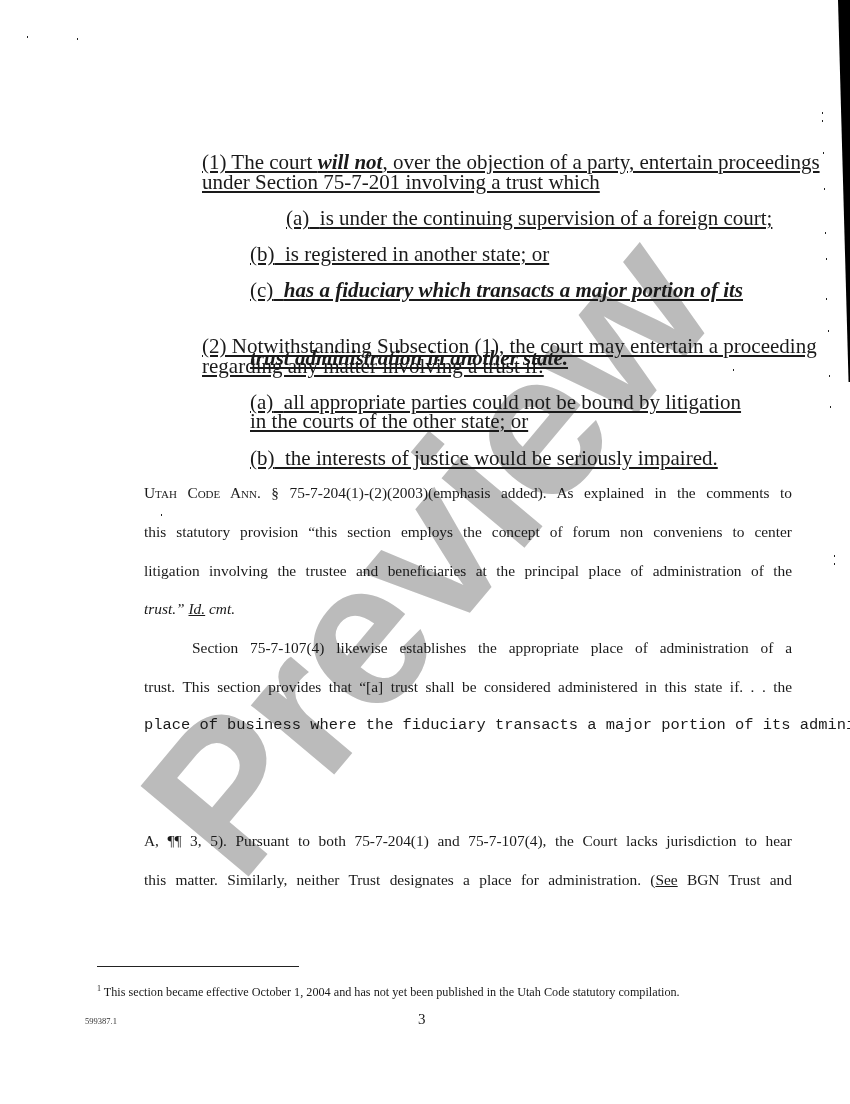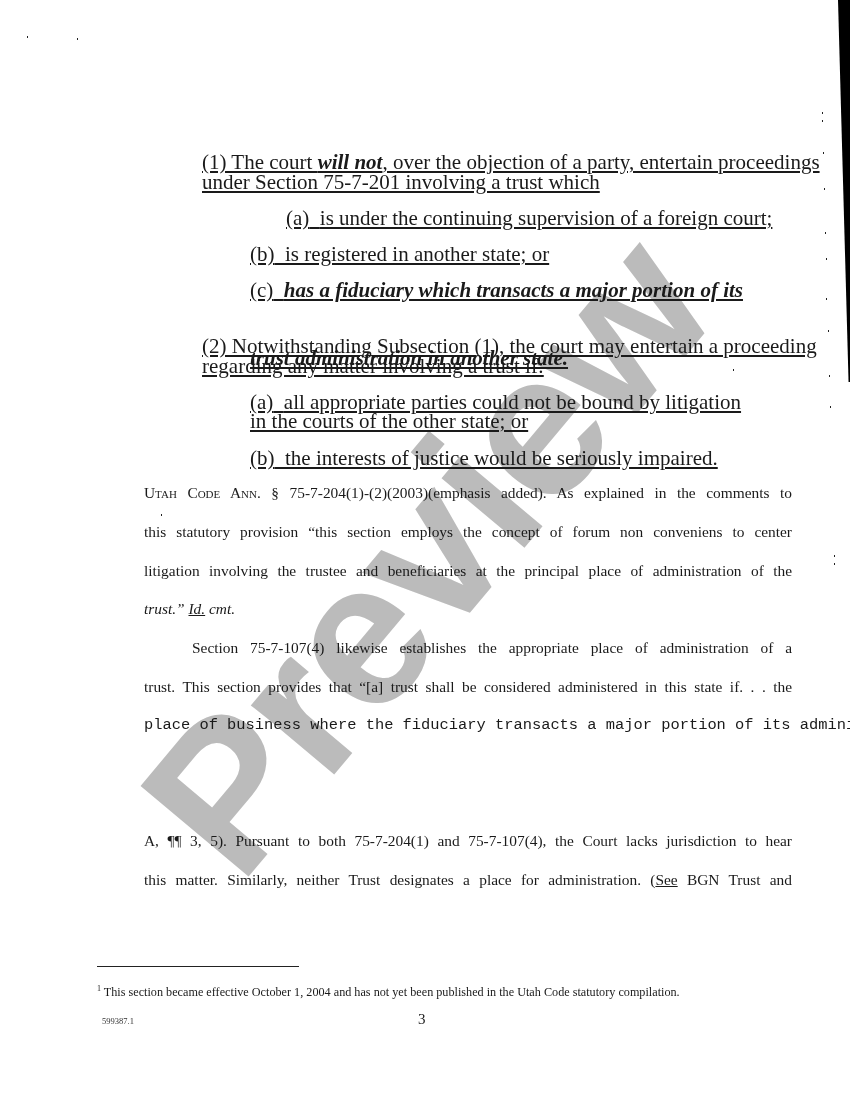--- a/index.html
+++ b/index.html
@@ -37,21 +37,21 @@
     margin-left: 44px;
   }
   .body-line.last { text-align-last: left; font-style: italic; }
   .sc { font-variant: small-caps; }
   .u { text-decoration: underline; }
   .sup { font-size: 9px; vertical-align: super; line-height: 0; }
   .redact { display: inline-block; width: 26px; height: 15px; background: #000; vertical-align: -2px; margin-left: 3px; }
 
   .fn-rule { position: absolute; left: 97px; top: 966px; width: 202px; height: 1px; background: #222; }
   .footnote { position: absolute; left: 97px; top: 984px; font-size: 12.2px; line-height: 16px; white-space: nowrap; z-index: 1; }
-  .doc-id { position: absolute; left: 102px; top: 1016px; font-size: 8.5px; color: #333; z-index: 1; }
+  .doc-id { position: absolute; left: 85px; top: 1016px; font-size: 8.5px; color: #333; z-index: 1; }
   .page-num { position: absolute; left: 418px; top: 1011px; font-size: 15px; z-index: 1; }
 </style>
 </head>
 <body>
 
 <div class="page">
 
   <div class="watermark">Preview</div>
 
   <div class="edge-strip"></div>

